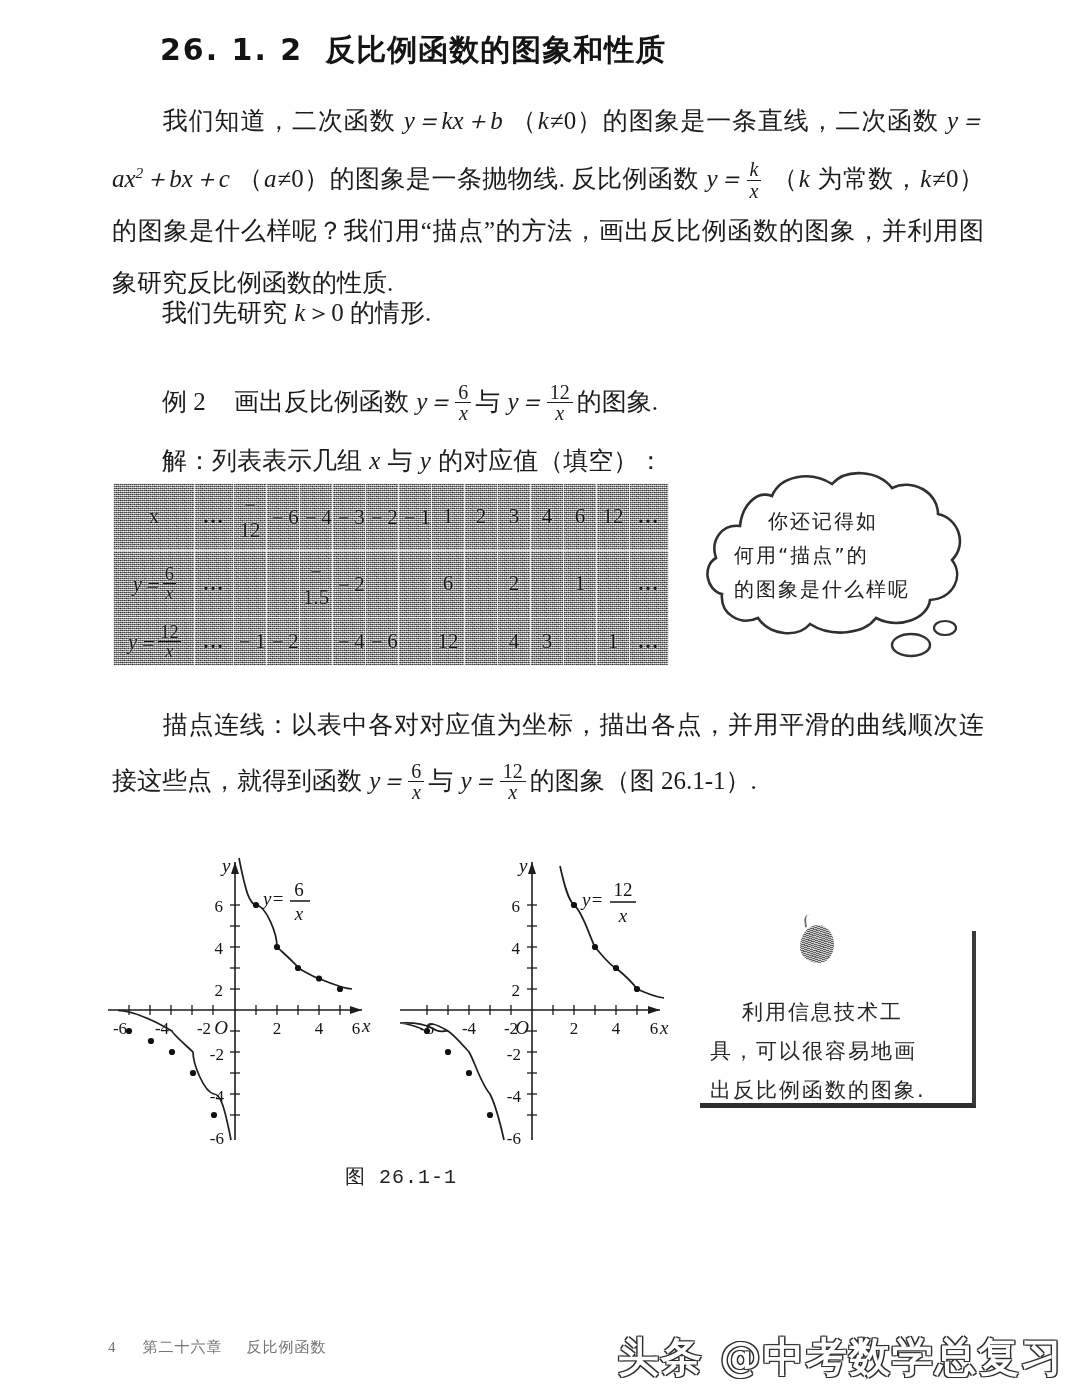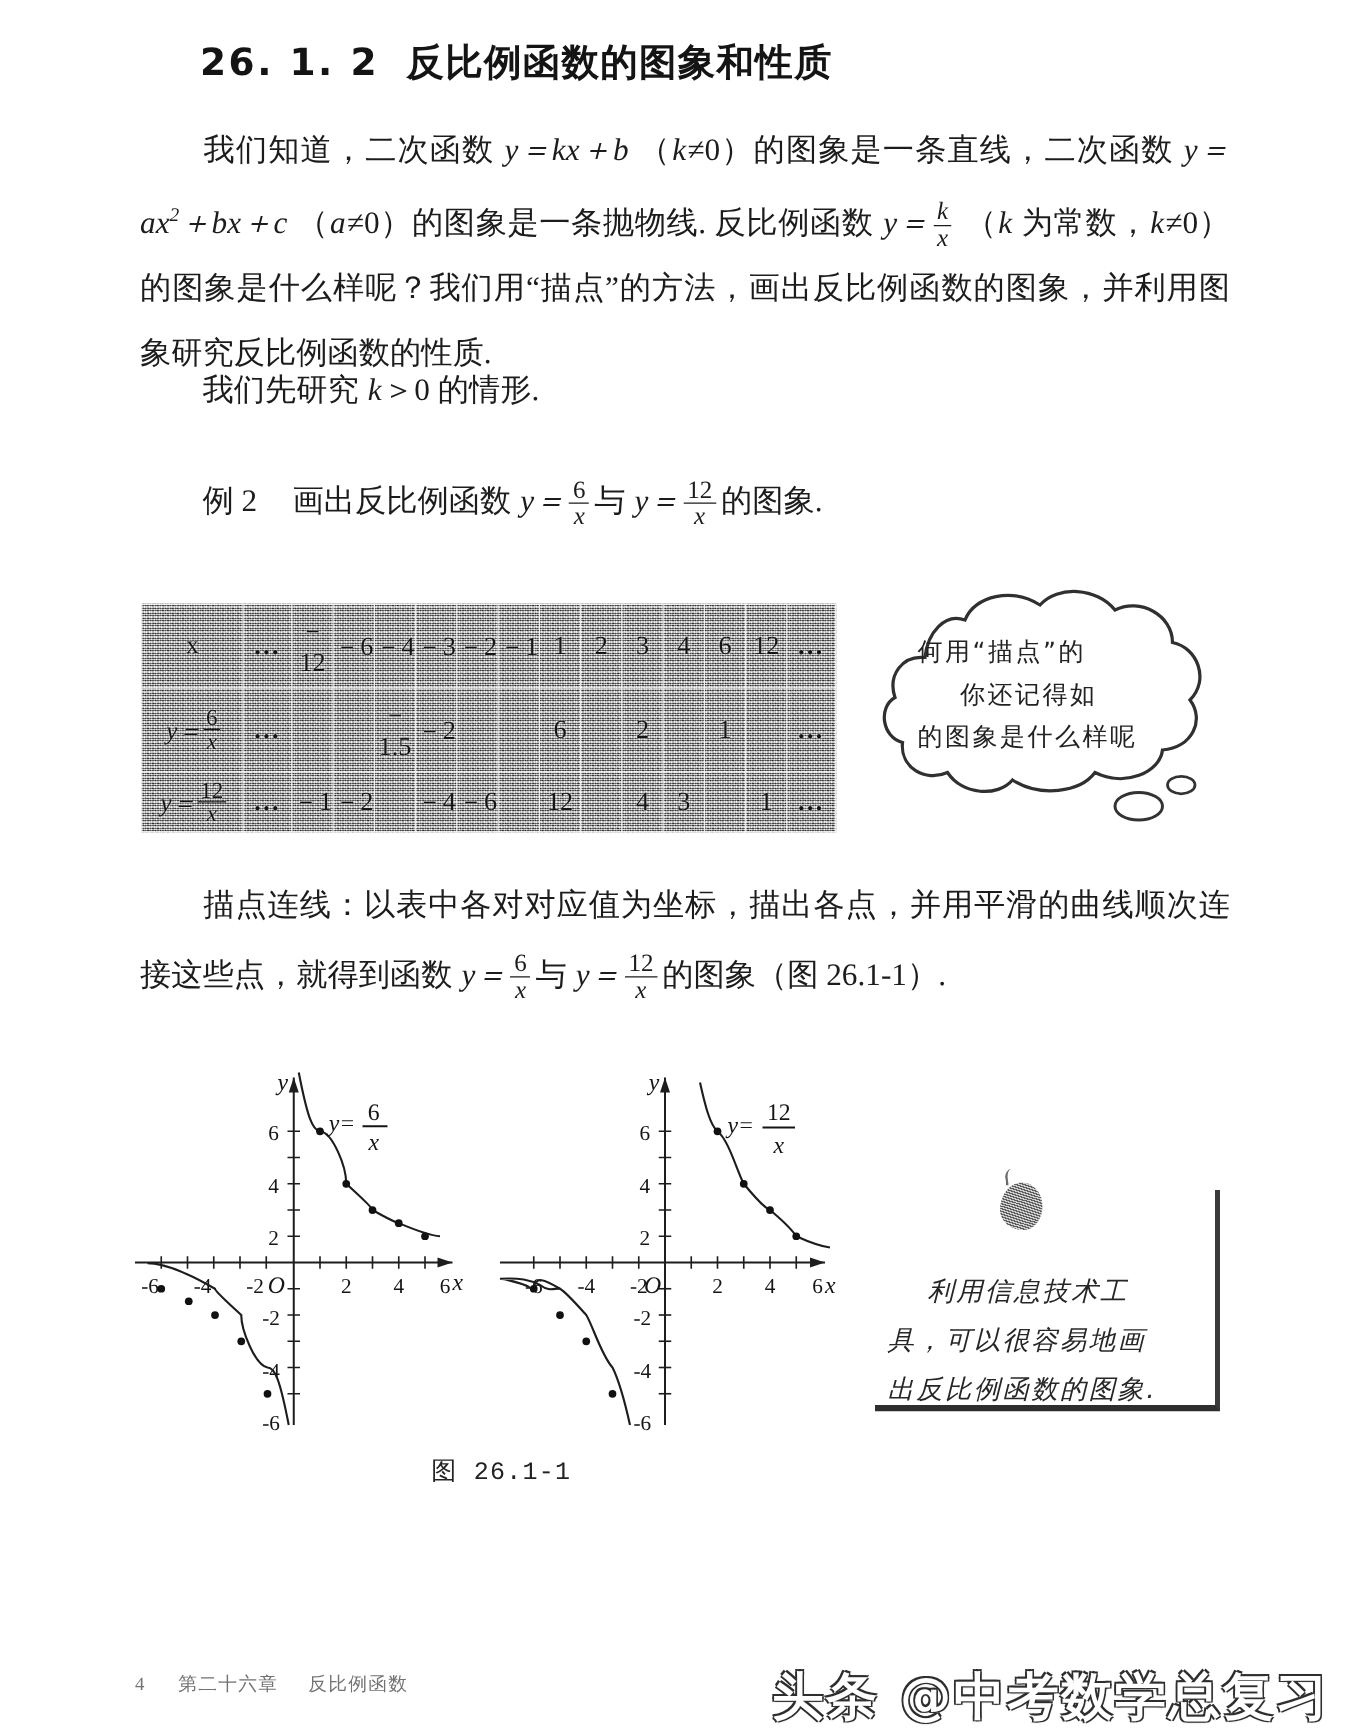--- a/index.html
+++ b/index.html
@@ -96,21 +96,21 @@
   .graph{position:absolute;top:0;}
   .graph.g1{left:100px;}
   .graph.g2{left:392px;}
   .figcap{
     position:absolute;left:345px;top:1163px;
     font-size:20px;color:#222;
     font-family:Liberation Mono, monospace;letter-spacing:1px;
   }
 
   
-  .note{position:absolute;left:690px;top:946px;width:300px;height:200px;font-style:italic;}
+  .note{position:absolute;left:690px;top:925px;width:300px;height:200px;}
   .noteframe{
     position:absolute;left:10px;top:6px;width:272px;height:172px;
     border-right:4px solid #3a3a3a;border-bottom:5px solid #2e2e2e;
   }
   .noteblob{
     position:absolute;left:110px;top:0px;width:34px;height:38px;
     border-radius:52% 48% 44% 56%/58% 50% 50% 42%;
     background:
       repeating-linear-gradient(18deg, #5e5e5e 0 1px, #cfcfcf 1px 2px),
       radial-gradient(circle at 40% 35%, #8d8d8d, #4e4e4e);
@@ -168,20 +168,23 @@
     <span class="indent"></span><span>我们先研究 <span class="mathi">k</span>＞0 的情形.</span>
   </div>
 
   <div class="para" style="left:112px;top:375px;width:872px;line-height:54px;">
     <span class="indent"></span><span>例 2</span>
     <span style="display:inline-block;width:22px;"></span><span>画出反比例函数</span>
     <span class="mathi">y＝<span class="frac"><span class="n nn">6</span><span class="d">x</span></span></span><span>与</span>
     <span class="mathi">y＝<span class="frac"><span class="n nn">12</span><span class="d">x</span></span></span><span>的图象.</span>
   </div>
 
+  <div class="para" style="left:112px;top:435px;width:872px;">
+    <span class="indent"></span><span>解：</span><span>列表表示几组 <span class="mathi">x</span> 与 <span class="mathi">y</span> 的对应值（填空）：</span>
+  </div>
 
   <div class="tablewrap">
     <div class="noise"></div>
     <table class="vals">
       <tbody>
           <tr>
         <td class="lbl">x</td>
         <td class="dots">…</td>
         <td class="neg">－12</td>
         <td class="neg">－6</td>
@@ -239,22 +242,22 @@
     <svg width="290" height="205" viewBox="0 0 290 205">
       <path d="M40,58 C22,56 10,72 16,90 C2,98 6,122 22,126 C20,146 40,158 58,150
                C70,168 98,170 110,156 C132,170 164,166 176,150
                C200,162 228,150 230,132 C254,130 264,108 252,92
                C268,76 258,50 238,46 C238,24 212,10 192,20
                C178,2 146,0 132,16 C110,2 80,8 72,28 C56,22 42,38 40,58 Z" fill="#ffffff" stroke="#303030" stroke-width="2.6"></path>
       <ellipse cx="211" cy="177" rx="19" ry="11" fill="#fff" stroke="#333" stroke-width="2.4"></ellipse>
       <ellipse cx="245" cy="160" rx="11" ry="7" fill="#fff" stroke="#333" stroke-width="2.2"></ellipse>
     </svg>
     <div class="bubbletext">
+      <div><span class="bi"></span><span>你还记得如</span></div>
       <div>何用“描点”的</div>
-      <div><span class="bi"></span><span>你还记得如</span></div>
       <div>的图象是什么样呢</div>
     </div>
   </div>
 
   <div class="para" style="left:112px;top:697px;width:872px;line-height:56px;">
     <span class="indent"></span><span>描点连线：以表中各对对应值为坐标，描出各点，并用平滑的曲线顺次连接这些点，就得到函数</span>
     <span class="mathi">y＝<span class="frac"><span class="n nn">6</span><span class="d">x</span></span></span><span>与</span>
     <span class="mathi">y＝<span class="frac"><span class="n nn">12</span><span class="d">x</span></span></span><span>的图象（图 26.1-1）.</span>
   </div>
 

